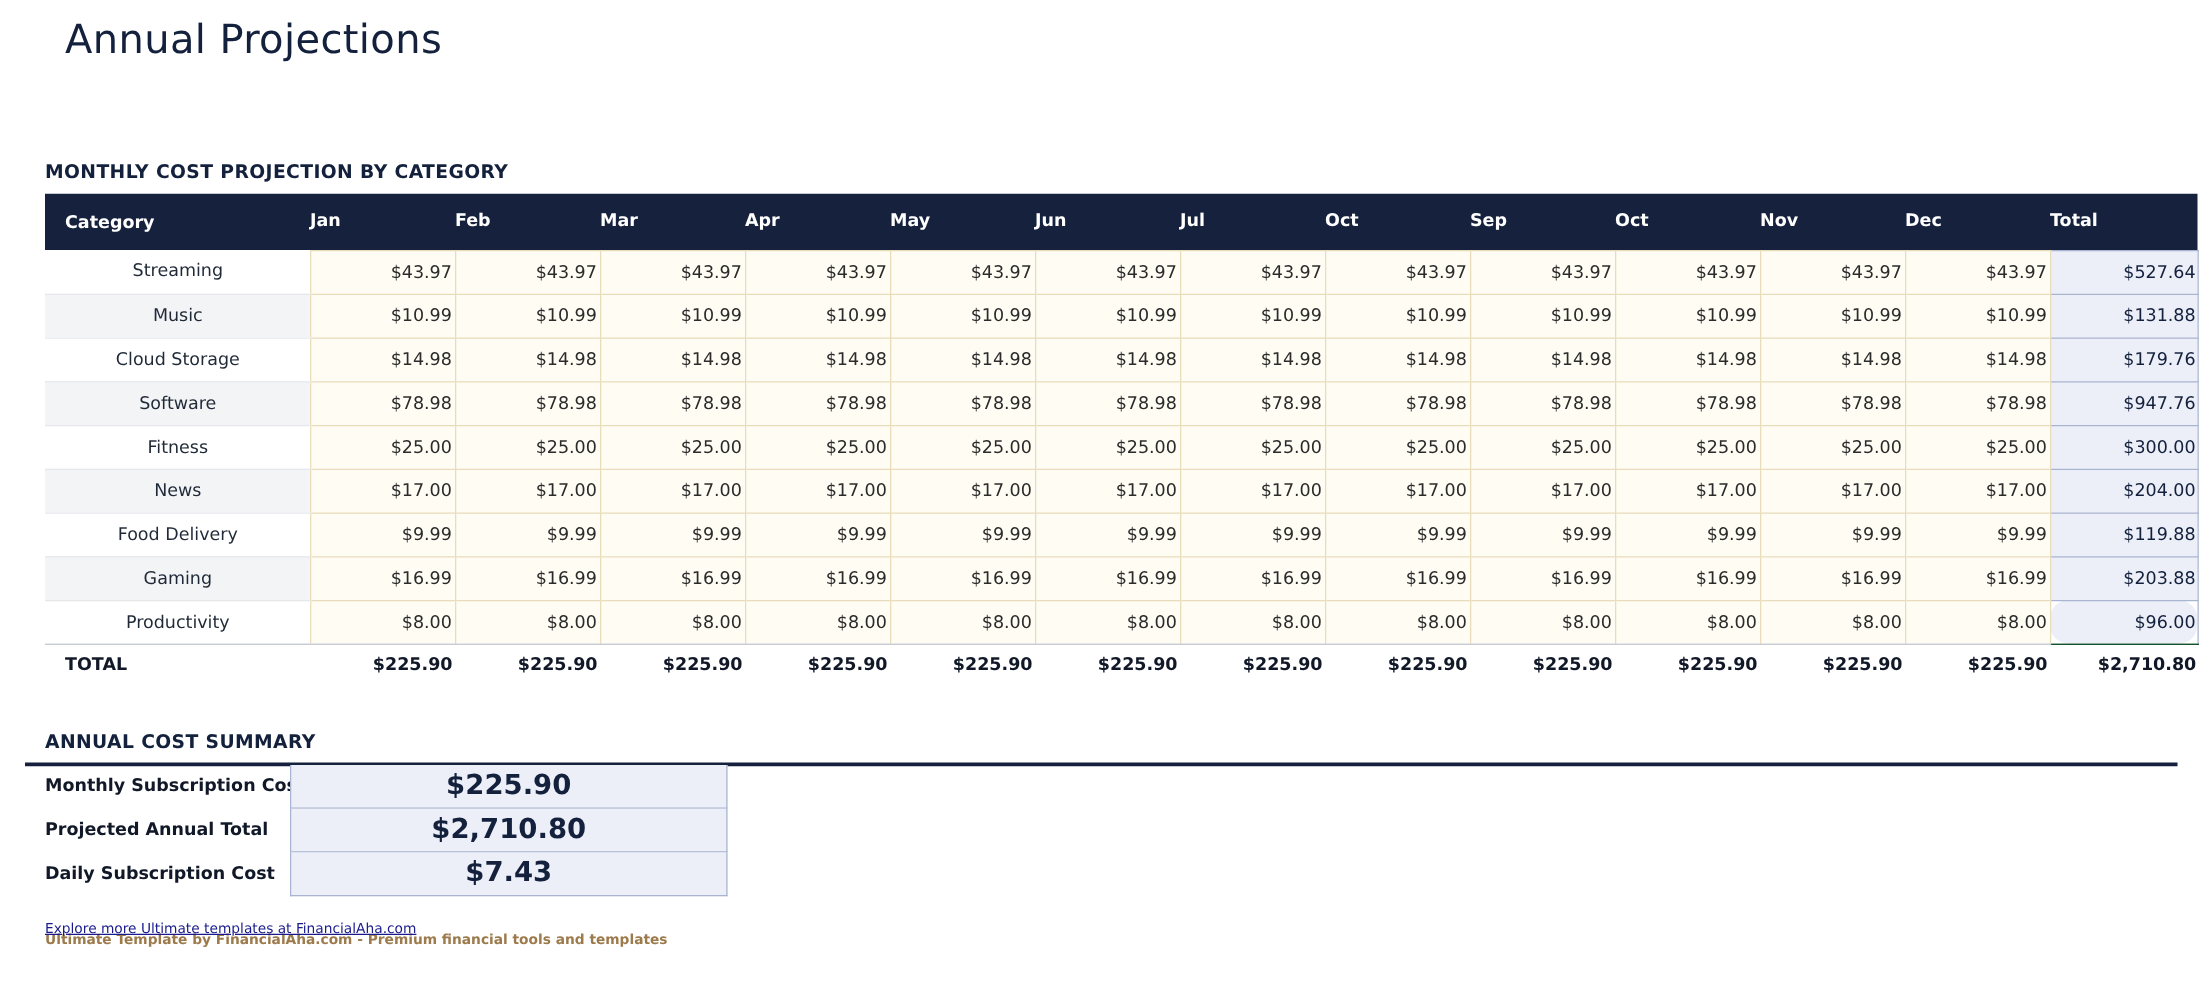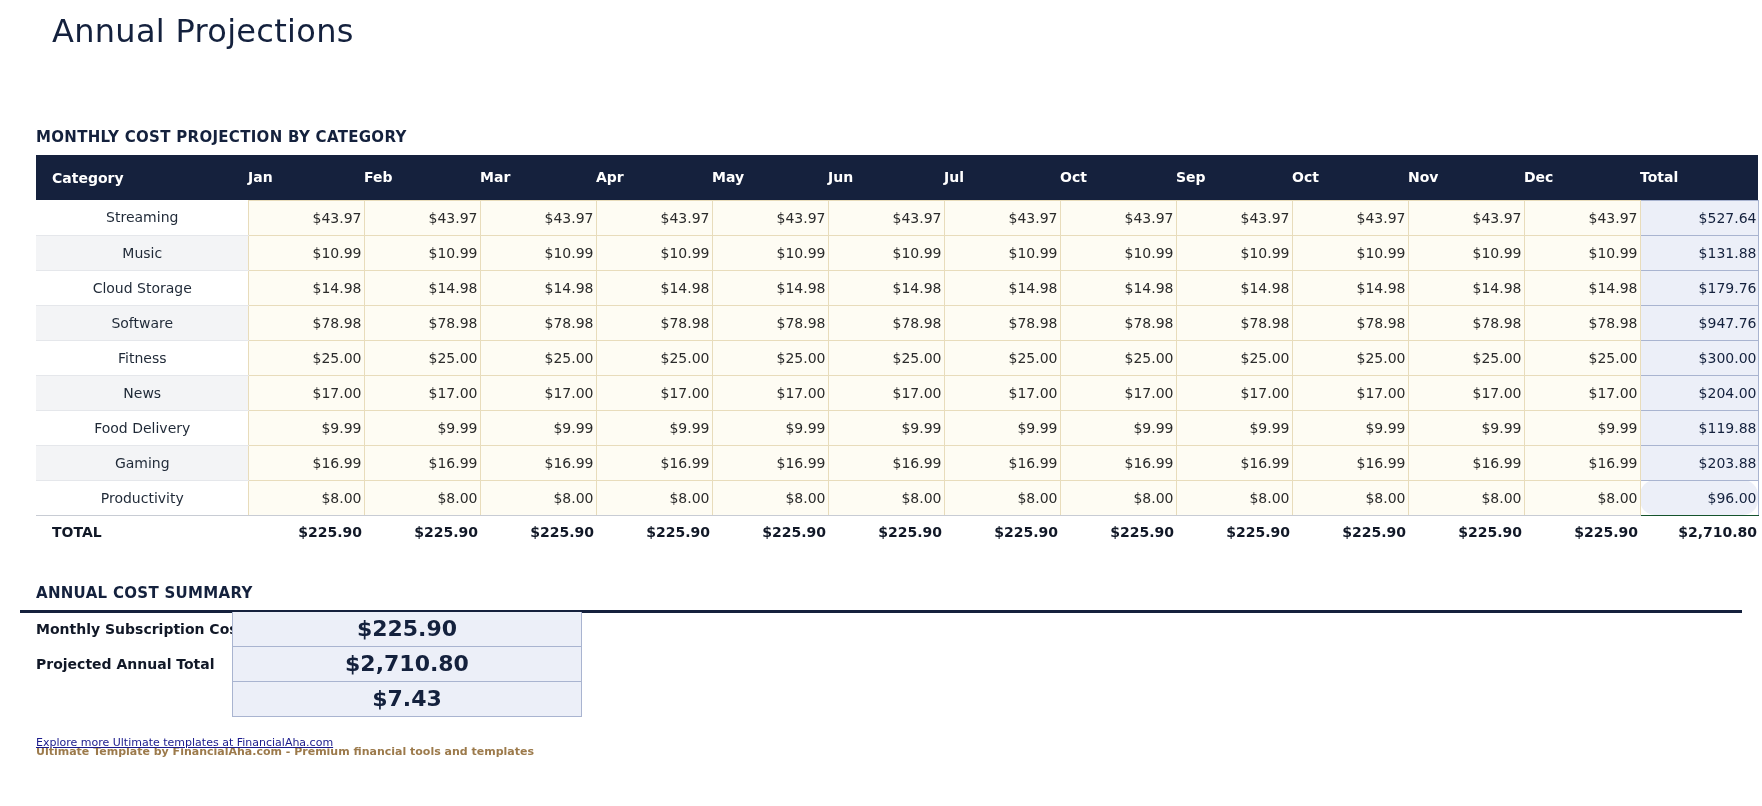--- a/index.html
+++ b/index.html
@@ -312,19 +312,20 @@
   <div class="summary">
     <div class="sum-row">
       <div class="sum-label">Monthly Subscription Cost</div>
       <div class="sum-value">$225.90</div>
     </div>
     <div class="sum-row">
       <div class="sum-label">Projected Annual Total</div>
       <div class="sum-value">$2,710.80</div>
     </div>
     <div class="sum-row">
+      <div class="sum-label">Daily Subscription Cost</div>
       <div class="sum-value">$7.43</div>
     </div>
   </div>
 
   <div class="footer-brand">Ultimate Template by FinancialAha.com - Premium financial tools and templates</div>
   <a class="footer-link">Explore more Ultimate templates at FinancialAha.com</a>
 </div>
 
 </body></html>

